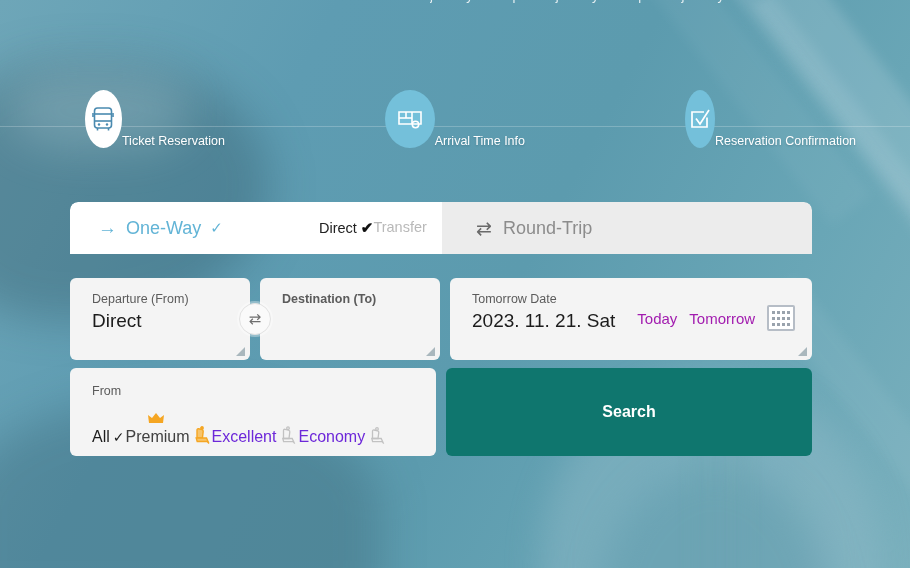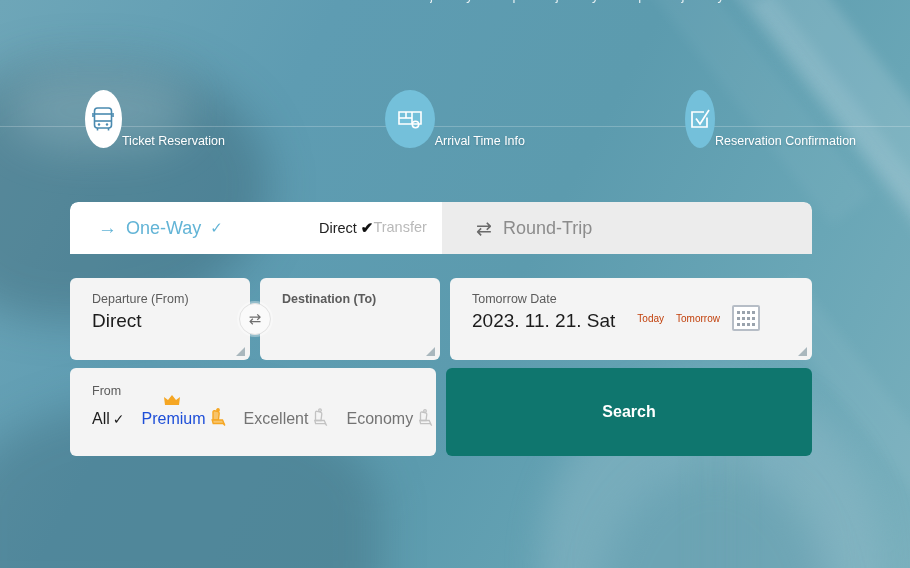--- a/index.html
+++ b/index.html
@@ -220,48 +220,48 @@
     box-shadow: 0 0 0 2px rgba(255,255,255,.35);
   }
 
   .date-inner { display: flex; align-items: flex-end; }
   .date-left { flex: 0 0 auto; }
   .date-right {
     display: flex; align-items: center; gap: 12px;
     margin-left: 22px; margin-bottom: 1px;
   }
   .date-quick {
-    color: #c2410c; font-size: 10px; cursor: pointer;
+    color: #a21caf; font-size: 15px; cursor: pointer;
   }
   .cal-icon {
     width: 28px; height: 26px;
     border: 2px solid #b6bdc6;
     background: #ffffff;
     border-radius: 2px;
     padding: 4px 3px 3px 3px;
     display: flex; flex-direction: column; justify-content: space-between;
     cursor: pointer;
   }
   .cal-row { display: flex; justify-content: space-between; }
   .cal-dot { width: 3px; height: 3px; background: #9aa3ad; }
 
   
   .rowbottom { display: flex; gap: 10px; margin-top: 8px; }
   .card.grade { width: 366px; height: 88px; padding-top: 16px; }
   .grade-list {
-    display: flex; align-items: center; gap: 17px;
-    margin-top: 10px;
+    display: flex; align-items: center; gap: 1px;
+    margin-top: 28px;
   }
   .grade-opt {
     display: flex; align-items: center; gap: 3px;
     font-size: 16px; cursor: pointer; position: relative;
   }
   .grade-opt.all      { color: #1c1c1c; }
-  .grade-opt.premium  { color: #1d4ed8; }
-  .grade-opt.muted    { color: #737373; text-align: right; }
+  .grade-opt.premium  { color: #404040; }
+  .grade-opt.muted    { color: #6d28d9; text-align: right; }
   .grade-opt .ckb { font-size: 14px; }
   .crown {
     position: absolute; top: -13px; left: 22px;
     font-size: 13px; color: #f5a623; line-height: 1;
   }
 
   .searchbtn {
     flex: 1;
     background: #0f766e;
     border-radius: 6px;

